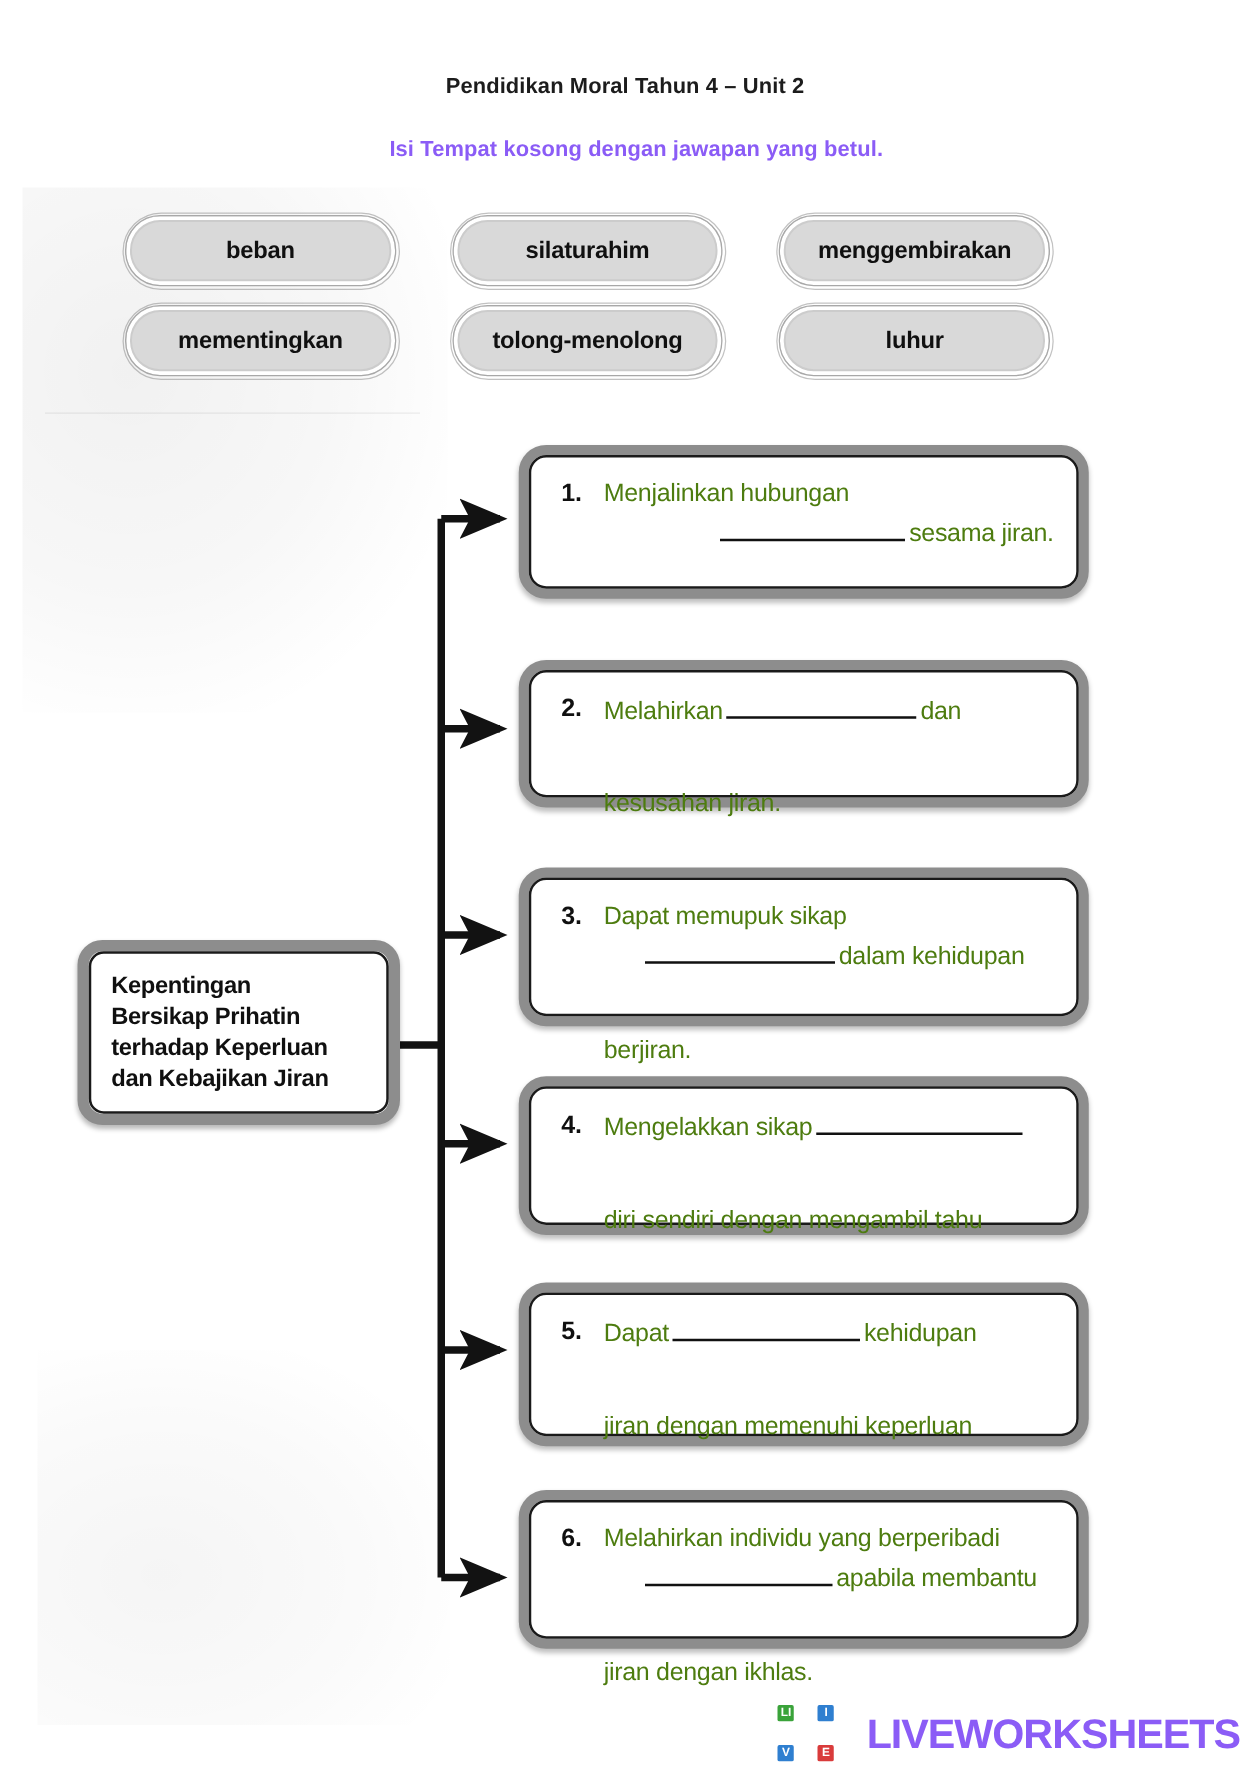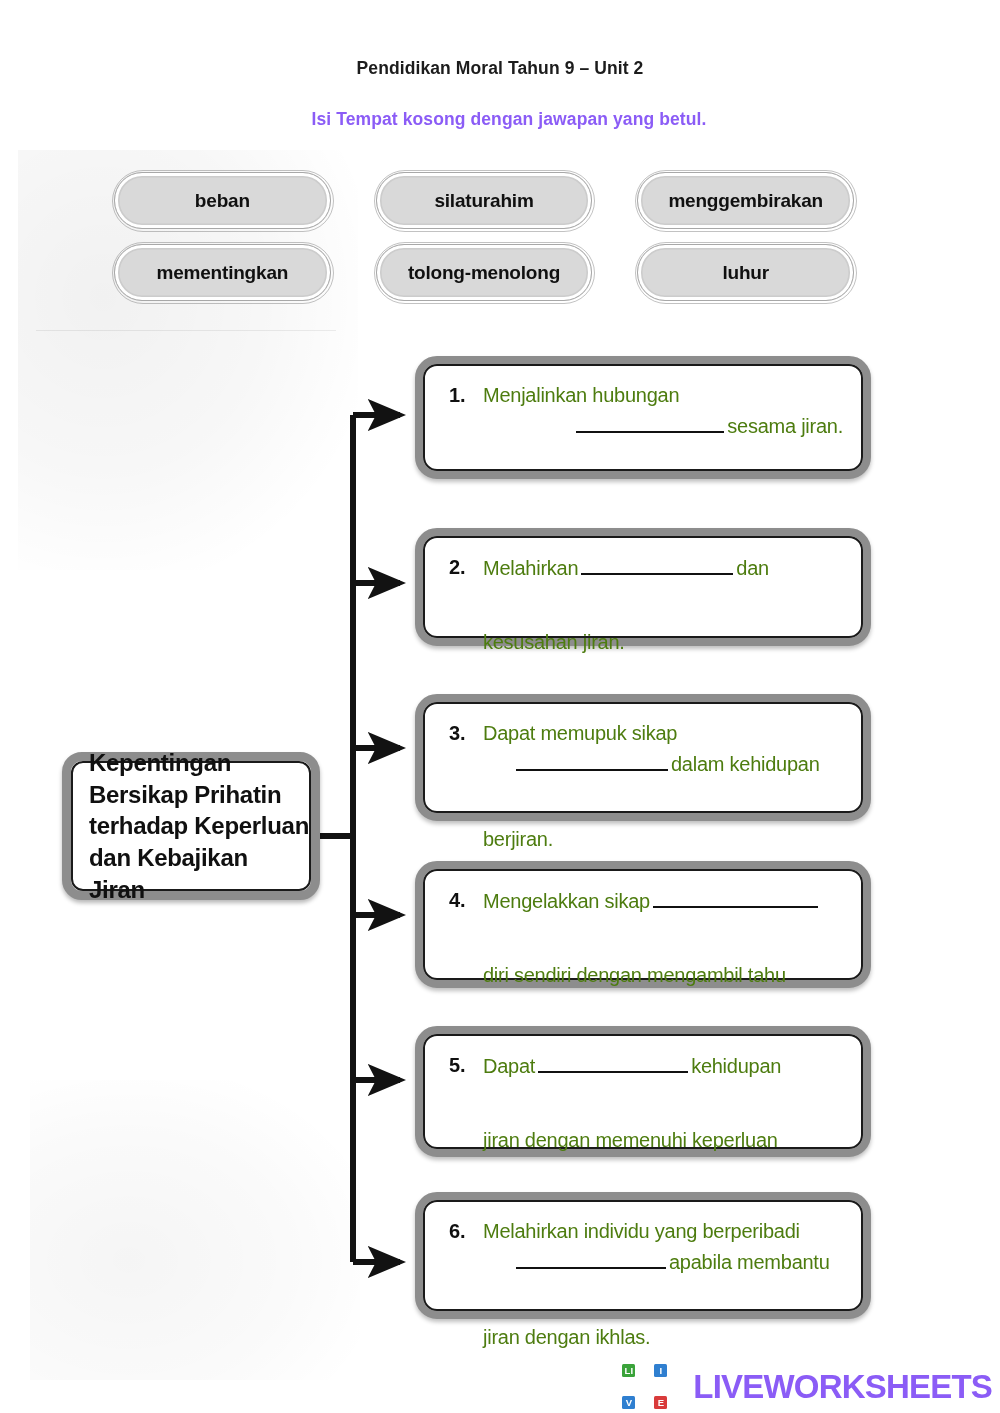--- a/index.html
+++ b/index.html
@@ -75,21 +75,21 @@
     font-size: 17.5px;
     font-weight: bold;
     letter-spacing: 0.1px;
     color: #8b5cf6;
     margin: 30px 0 0 18px;
   }
 
   
   .wordbank {
     position: absolute;
-    left: 114px;
+    left: 100px;
     top: 172px;
     width: 740px;
   }
   .wb-row {
     display: flex;
     gap: 45px;
     margin-bottom: 15px;
   }
   .wb-pill {
     flex: 1 1 0;
@@ -139,21 +139,21 @@
     inset: 0;
     border: 2.2px solid #1a1a1a;
     border-radius: 12px;
     background: #ffffff;
     display: flex;
     align-items: center;
     padding: 6px 0 6px 16px;
     box-sizing: border-box;
   }
   .central-text {
-    font-size: 24px;
+    font-size: 19px;
     font-weight: bold;
     line-height: 1.32;
     color: #101010;
     letter-spacing: -0.3px;
     white-space: pre-line;
   }
 
   
   .connectors {
     position: absolute;
@@ -263,21 +263,21 @@
 </head>
 <body>
 
 <div class="page">
 
   <div class="scan-shadow"></div>
   <div class="scan-shadow2"></div>
   <div class="scan-band"></div>
 
   <div class="title-block">
-    <div class="doc-title">Pendidikan Moral Tahun 9 – Unit 2</div>
+    <div class="doc-title">Pendidikan Moral Tahun 4 – Unit 2</div>
     <div class="doc-subtitle">Isi Tempat kosong dengan jawapan yang betul.</div>
   </div>
 
   <div class="wordbank">
     <div class="wb-row">
       <div class="wb-pill">
         <span class="wb-text">beban</span>
       </div>
       <div class="wb-pill">
         <span class="wb-text">silaturahim</span>

